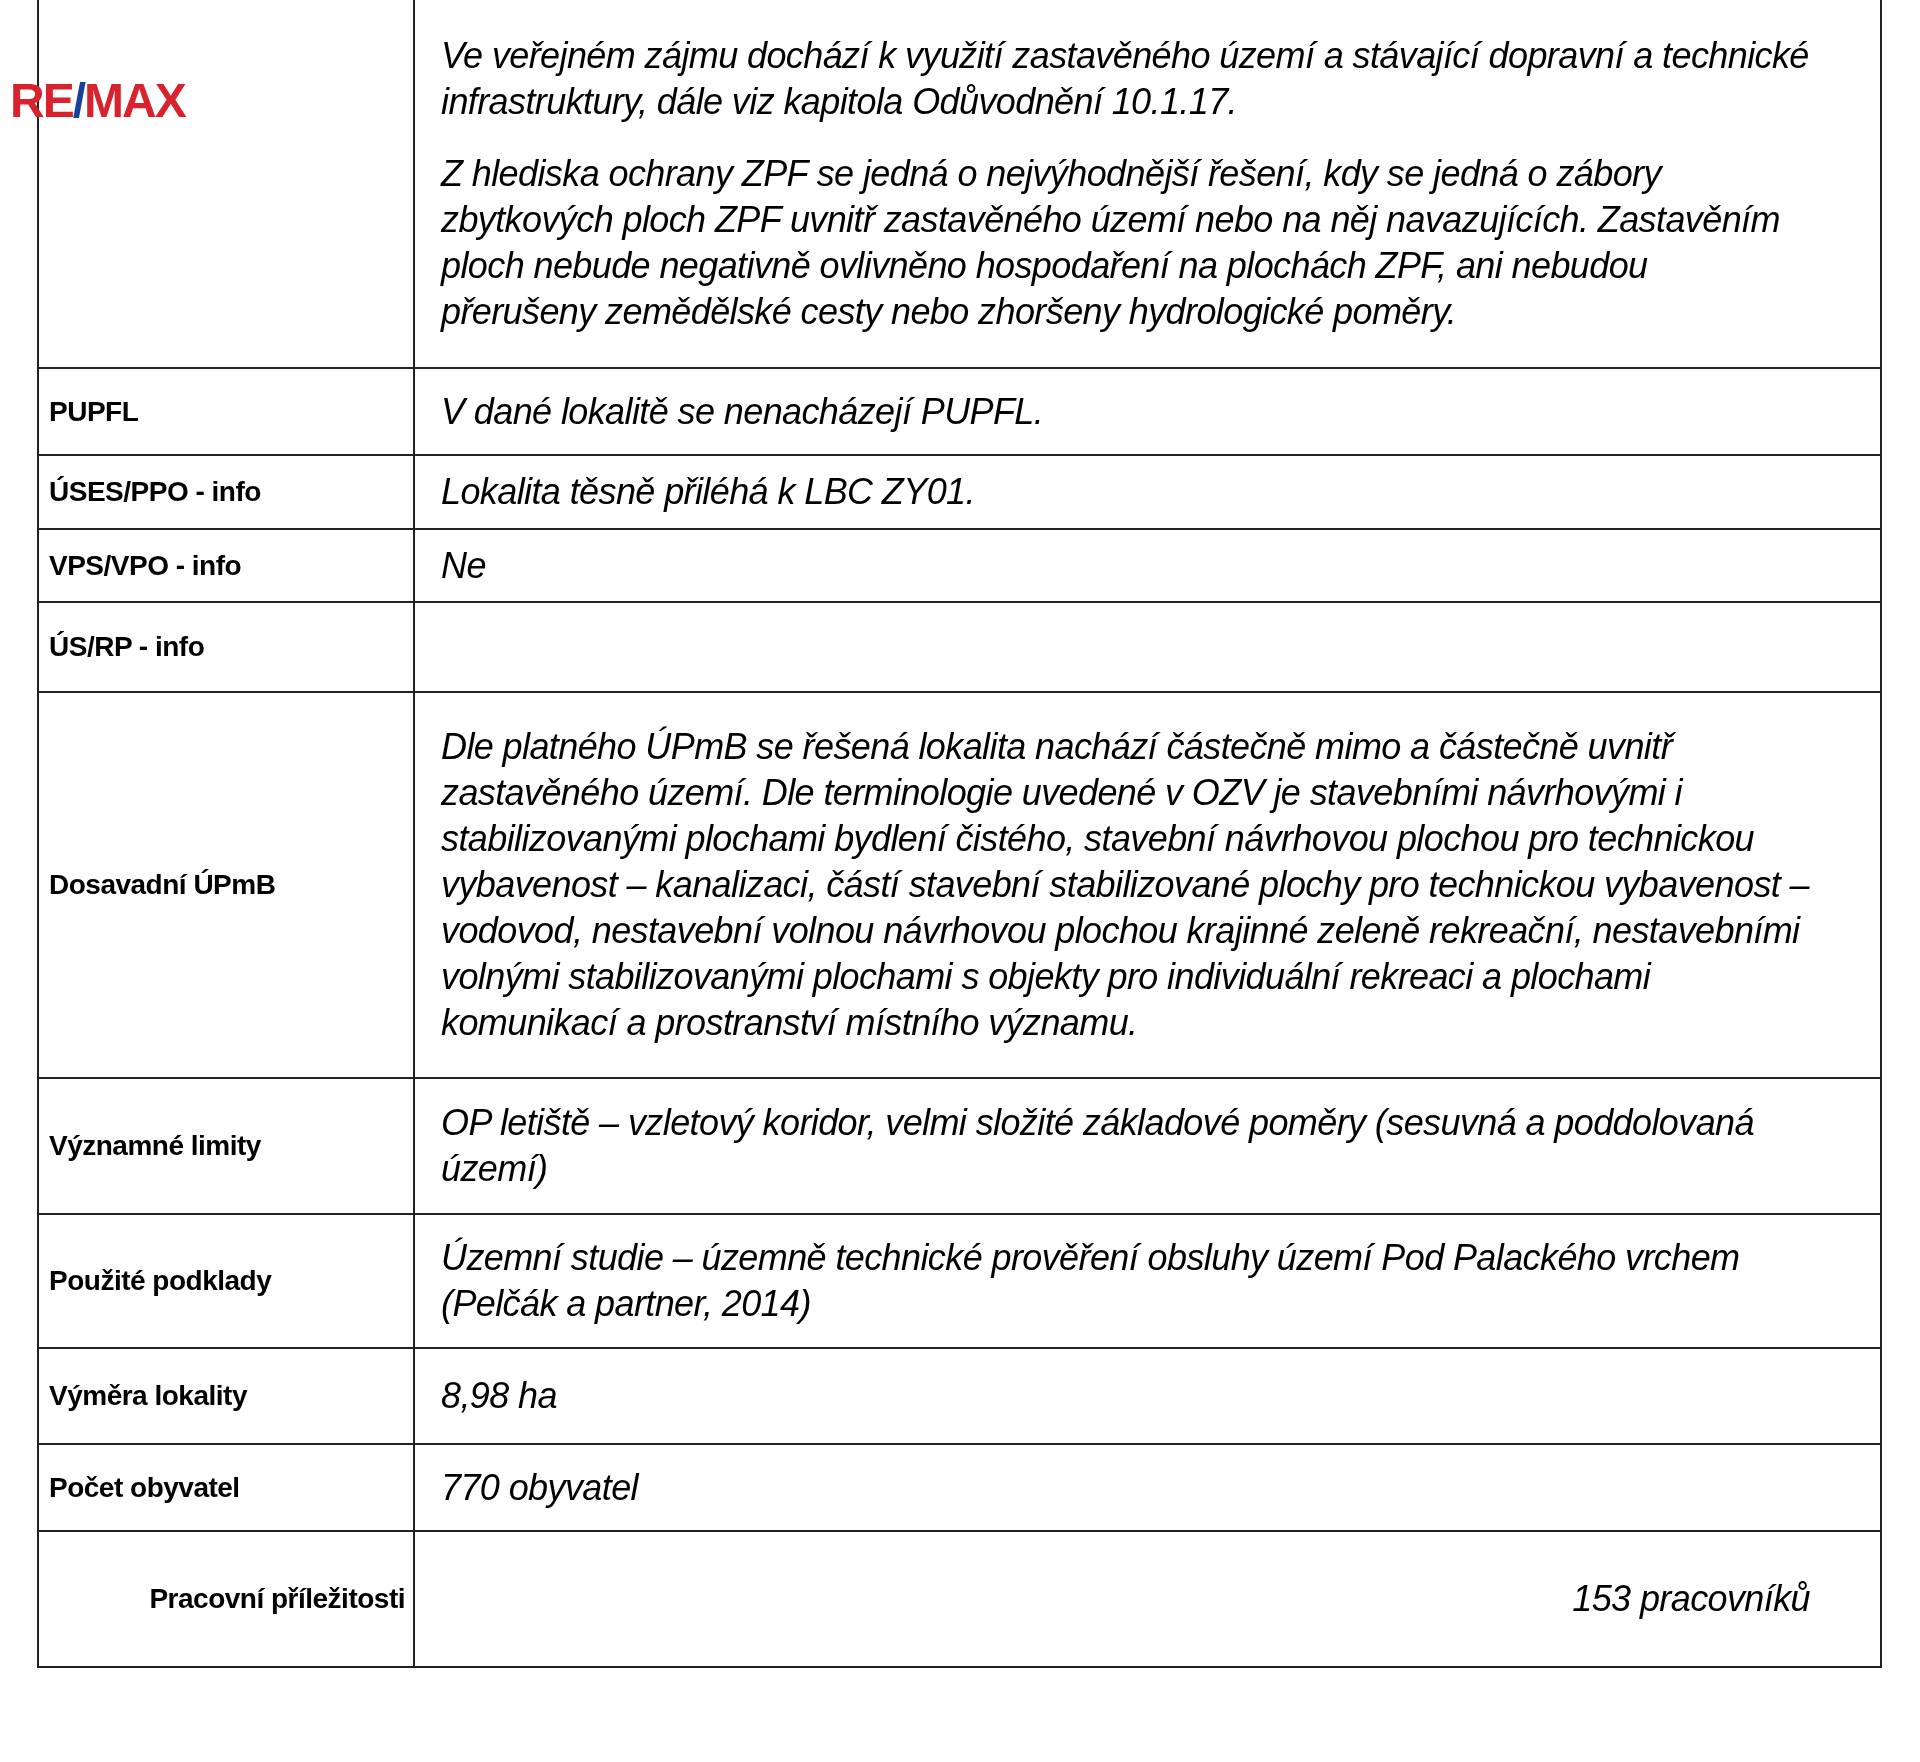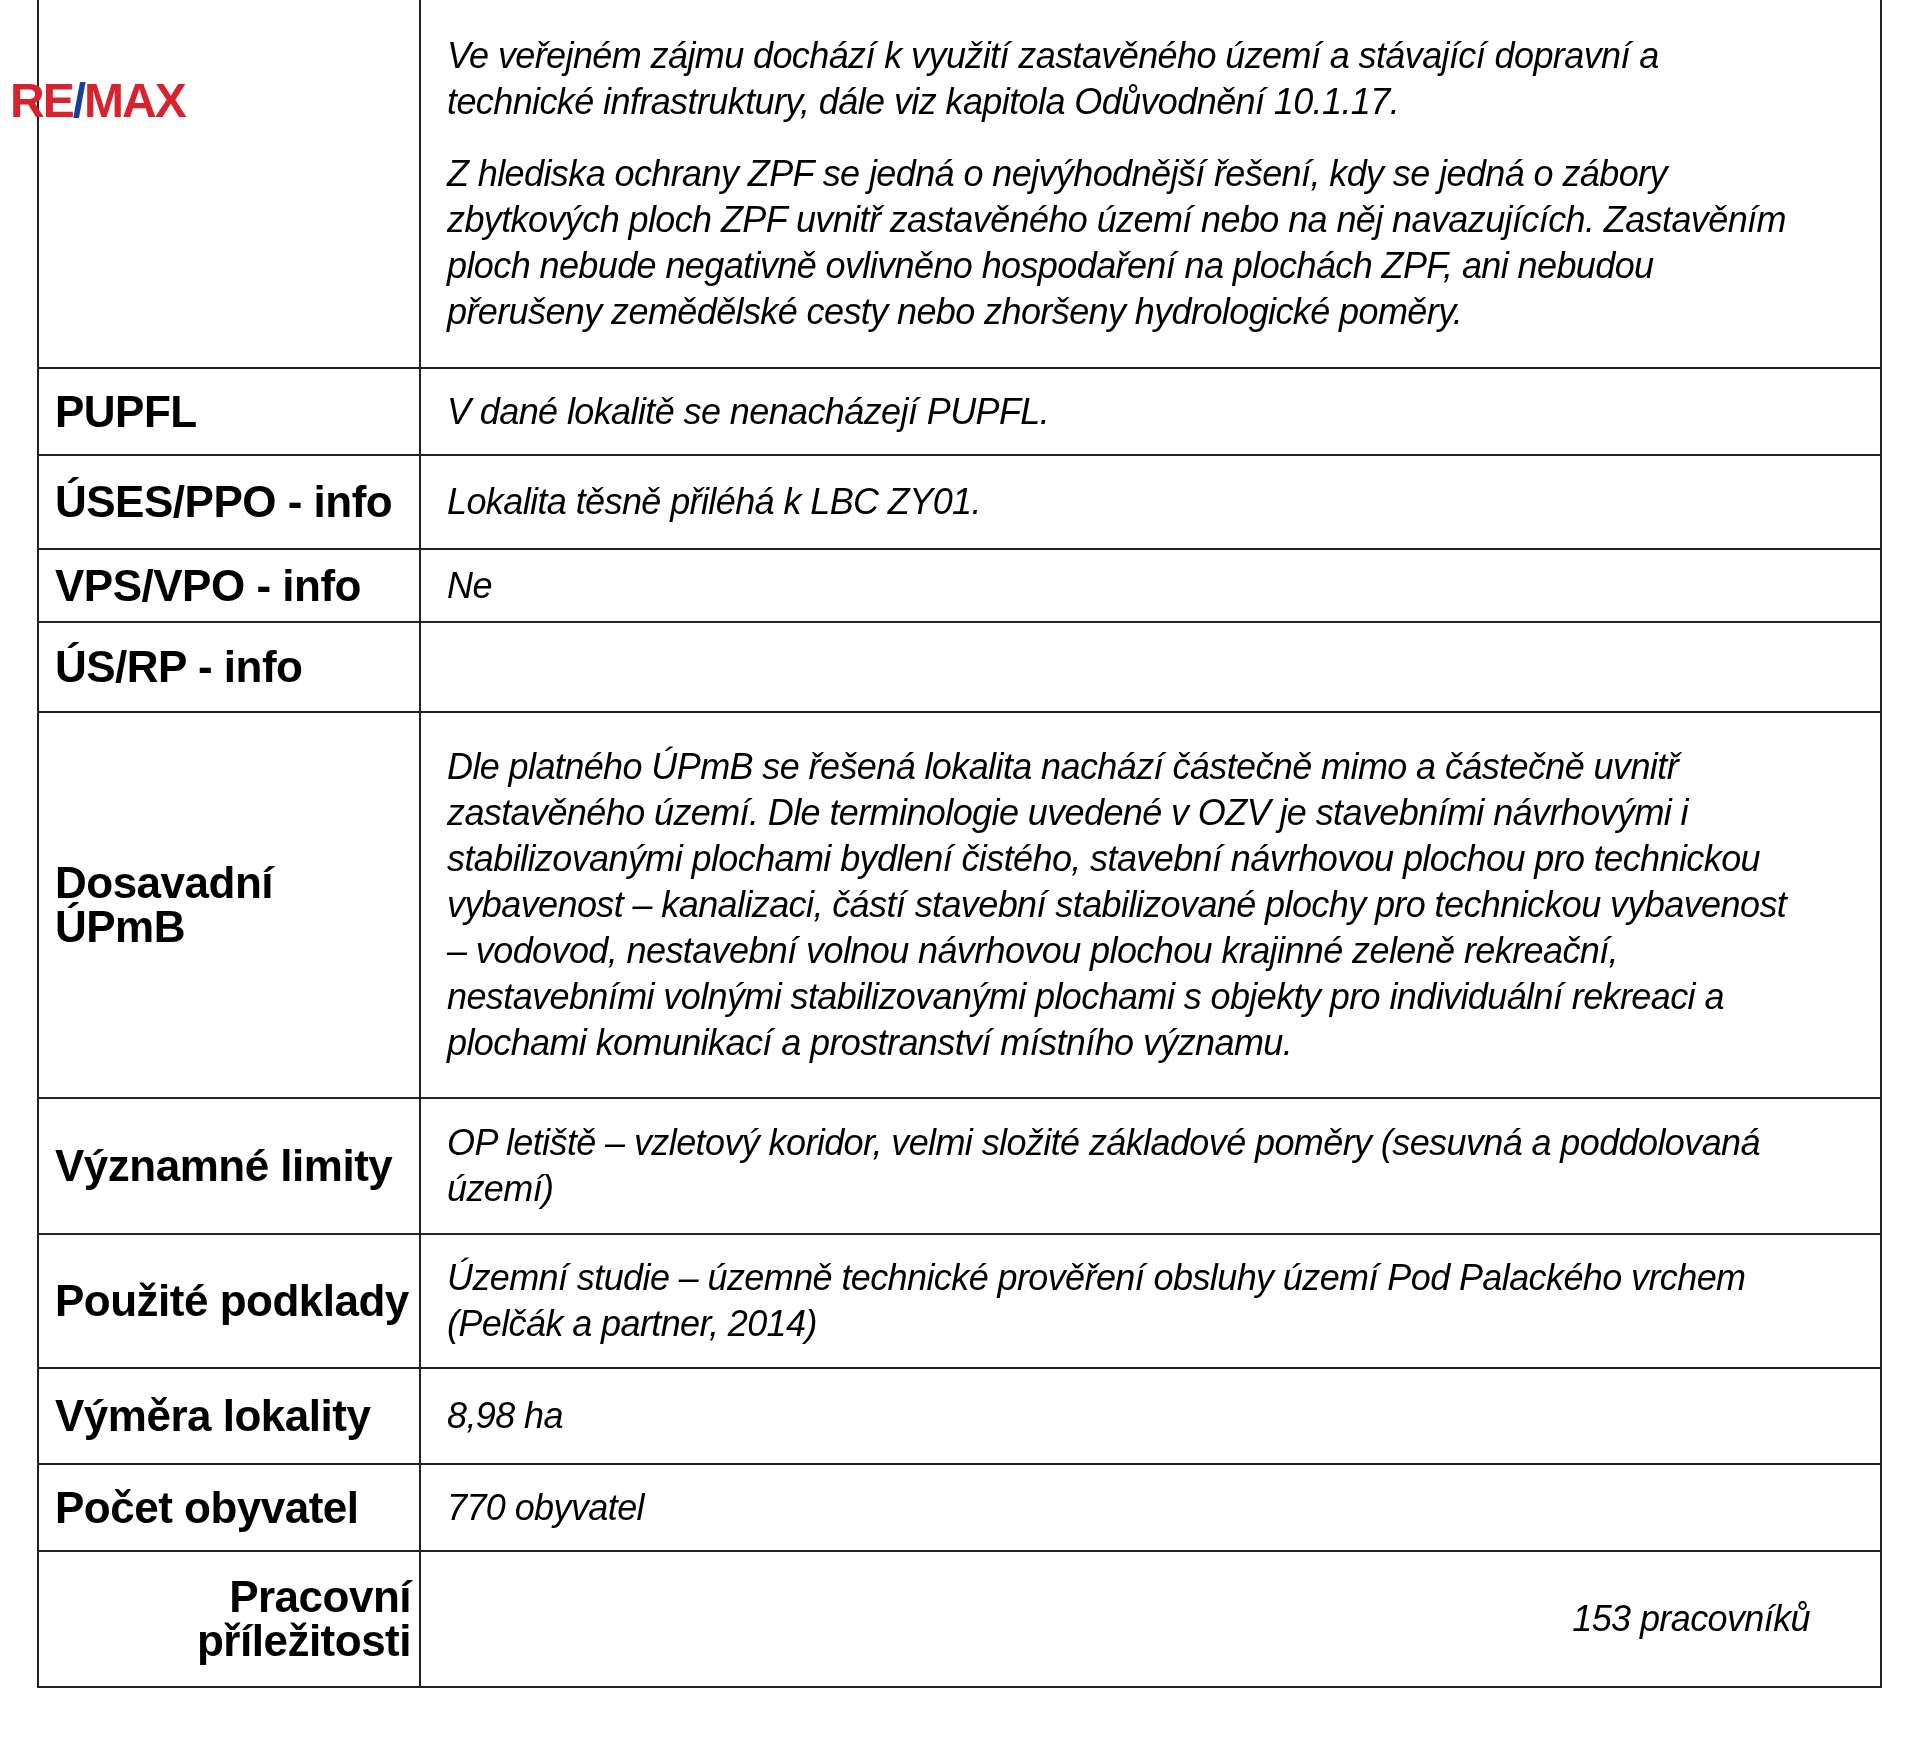--- a/index.html
+++ b/index.html
@@ -34,23 +34,23 @@
     vertical-align: middle;
     overflow: hidden;
   }
   
   table.info-table tr:first-child td {
     border-top: none;
   }
   td.label {
     width: 356px;
     font-weight: bold;
-    font-size: 44px;
+    font-size: 28px;
     line-height: 44px;
-    padding: 6px 8px 6px 16px;
+    padding: 6px 8px 6px 10px;
     letter-spacing: -0.5px;
   }
   td.value {
     font-style: italic;
     font-size: 36px;
     line-height: 46px;
     padding: 10px 70px 10px 26px;
     letter-spacing: -0.6px;
   }
   td.value p {
@@ -84,21 +84,21 @@
               <p>Ve veřejném zájmu dochází k využití zastavěného území a stávající dopravní a technické infrastruktury, dále viz kapitola Odůvodnění 10.1.17.</p>
               <p>Z hlediska ochrany ZPF se jedná o nejvýhodnější řešení, kdy se jedná o zábory zbytkových ploch ZPF uvnitř zastavěného území nebo na něj navazujících. Zastavěním ploch nebude negativně ovlivněno hospodaření na plochách ZPF, ani nebudou přerušeny zemědělské cesty nebo zhoršeny hydrologické poměry.</p>
             </td>
           </tr>
           <tr style="height: 87px;">
             <td class="label">PUPFL</td>
             <td class="value">
               <p>V dané lokalitě se nenacházejí PUPFL.</p>
             </td>
           </tr>
-          <tr style="height: 94px;">
+          <tr style="height: 74px;">
             <td class="label">ÚSES/PPO - info</td>
             <td class="value">
               <p>Lokalita těsně přiléhá k LBC ZY01.</p>
             </td>
           </tr>
           <tr style="height: 73px;">
             <td class="label">VPS/VPO - info</td>
             <td class="value">
               <p>Ne</p>
             </td>

